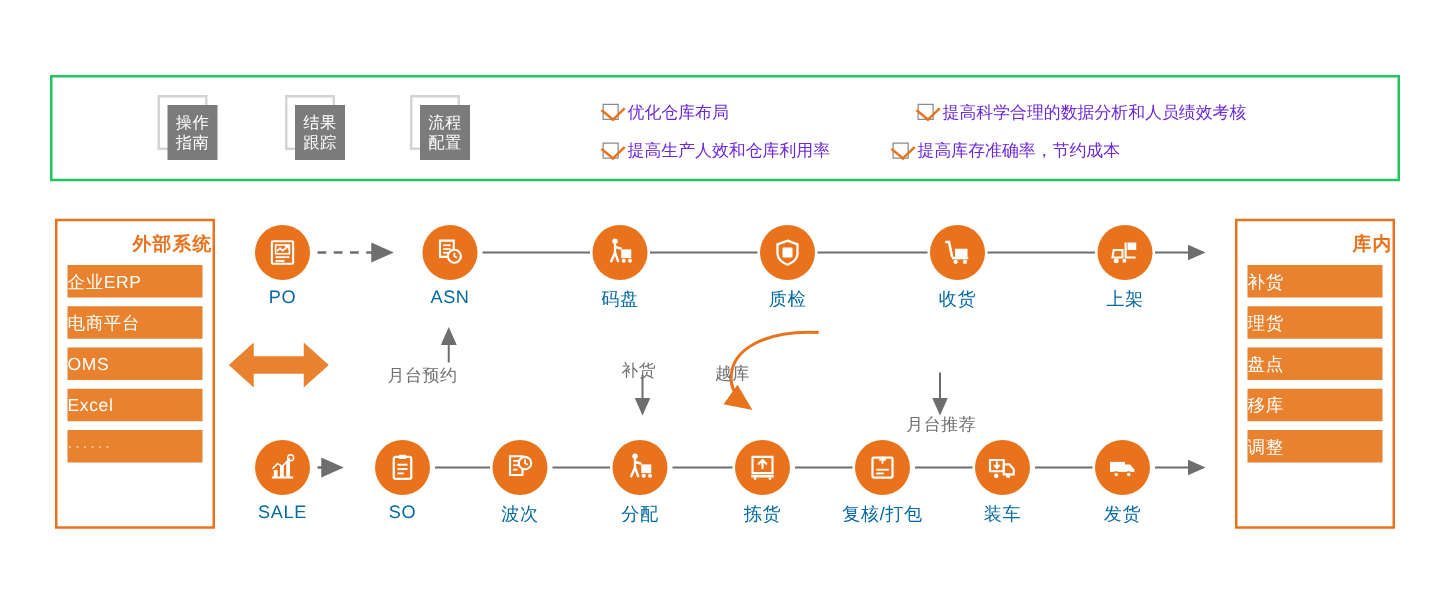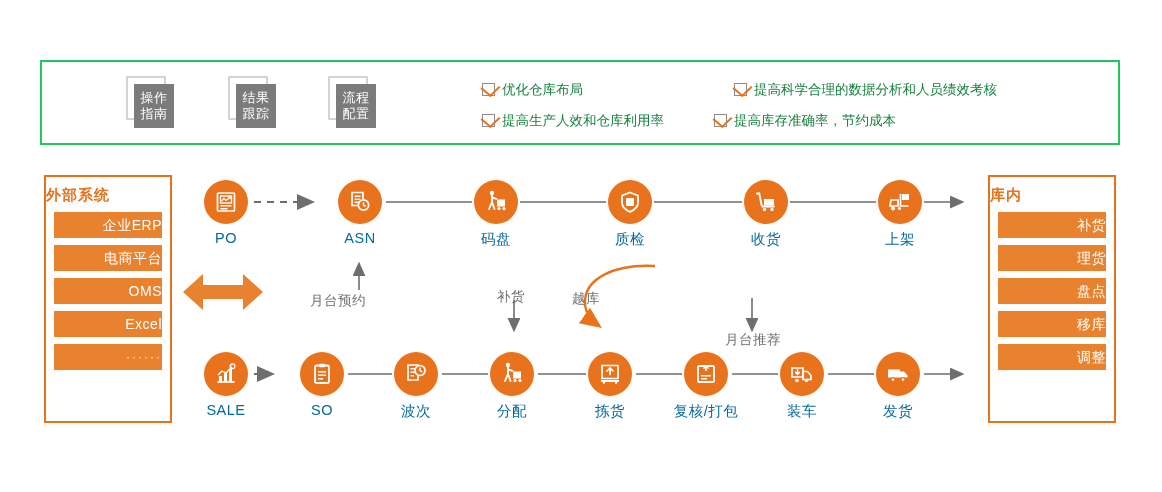--- a/index.html
+++ b/index.html
@@ -34,34 +34,34 @@
   .check-box{
     width:13px;height:13px;border:1.5px solid #8c8c8c;background:#fff;
     box-sizing:border-box;position:relative;flex:0 0 auto;margin-top:1px;
   }
   .check-box::after{
     content:"";position:absolute;left:1px;top:-3px;width:11px;height:12px;
     border-right:2.5px solid #e8731c;border-bottom:2.5px solid #e8731c;
     transform:rotate(40deg) skewX(-6deg);
   }
   .check-text{
-    margin-left:7px;font-size:13.5px;color:#15803d;white-space:nowrap;line-height:15px;
+    margin-left:7px;font-size:13.5px;color:#6d28d9;white-space:nowrap;line-height:15px;
   }
 
   
   .side-panel{
     position:absolute;border:2px solid #e8731c;background:#fff;box-sizing:border-box;
     width:128px;
   }
   .side-panel .title{
-    text-align:left;color:#e8731c;font-size:15px;font-weight:bold;
+    text-align:right;color:#e8731c;font-size:15px;font-weight:bold;
     padding:9px 0 7px;letter-spacing:1px;border-radius:10px;
   }
   .side-panel .cell{
-    background:#e8822e;color:#fff;font-size:14px;text-align:right;
+    background:#e8822e;color:#fff;font-size:14px;text-align:left;
     height:26px;line-height:26px;margin:0 8px 7px;letter-spacing:.5px;
   }
   .side-panel .cell.dots{letter-spacing:2px;font-size:12px;color:#ffe8d4;}
 
   
   .node{position:absolute;width:44px;height:44px;}
   .node .circ{
     width:44px;height:44px;border-radius:50%;background:#e8731c;
     display:flex;align-items:center;justify-content:center;
   }

